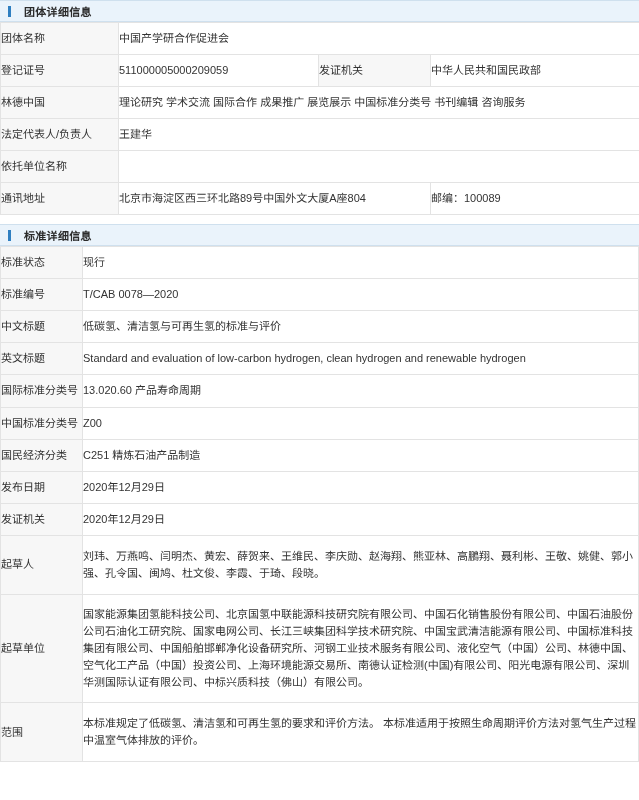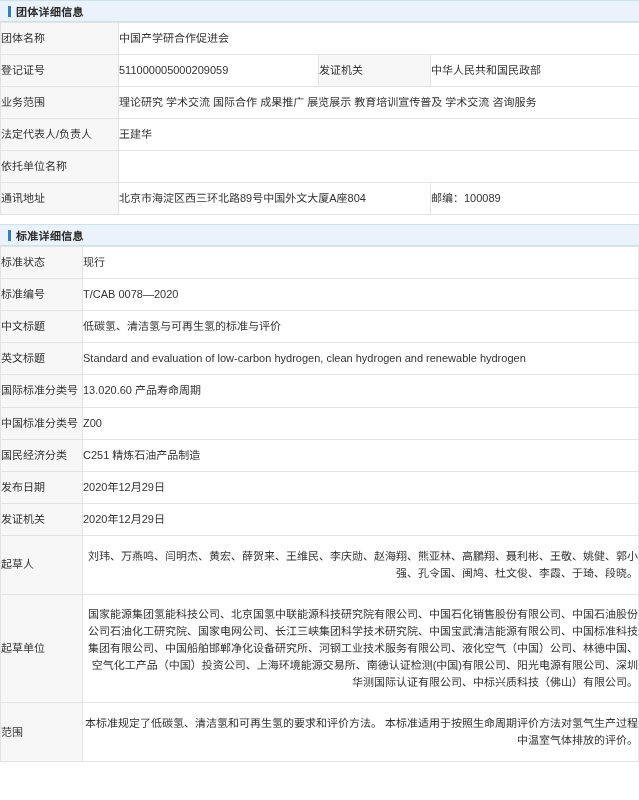--- a/index.html
+++ b/index.html
@@ -33,20 +33,21 @@
     width: 3px;
     height: 11px;
     background: #2f7fc1;
     margin-right: 5px;
   }
   .section-header .title {
     font-size: 11px;
     color: #2b2b2b;
     font-weight: bold;
     letter-spacing: .3px;
+    margin-left: 8px;
   }
   table.info {
     width: 639px;
     border-collapse: collapse;
     table-layout: fixed;
   }
   table.info td {
     border: 1px solid #e3e3e3;
     padding: 7px 0;
     vertical-align: middle;
@@ -63,21 +64,20 @@
     background: #ffffff;
     color: #333333;
     margin-left: 33px;
   }
   .spacer-8 {
     height: 9px;
     background: #ffffff;
   }
   .multi {
     line-height: 1.75;
-    text-align: right;
   }
 </style>
 </head>
 <body>
 
 <div class="page">
 
   <div class="section-header">
     <span class="bar"></span>
     <span class="title">团体详细信息</span>
@@ -95,22 +95,22 @@
         <td class="label">团体名称</td>
         <td class="value" colspan="3">中国产学研合作促进会</td>
       </tr>
       <tr>
         <td class="label">登记证号</td>
         <td class="value">511000005000209059</td>
         <td class="label">发证机关</td>
         <td class="value">中华人民共和国民政部</td>
       </tr>
       <tr>
-        <td class="label">业务范围</td>
-        <td class="value" colspan="3">理论研究 学术交流 国际合作 成果推广 展览展示 教育培训宣传普及 学术交流 咨询服务</td>
+        <td class="label">林德中国</td>
+        <td class="value" colspan="3">理论研究 学术交流 国际合作 成果推广 展览展示 中国标准分类号 书刊编辑 咨询服务</td>
       </tr>
       <tr>
         <td class="label">法定代表人/负责人</td>
         <td class="value" colspan="3">王建华</td>
       </tr>
       <tr>
         <td class="label">依托单位名称</td>
         <td class="value" colspan="3" style="height:14px"></td>
       </tr>
       <tr>

